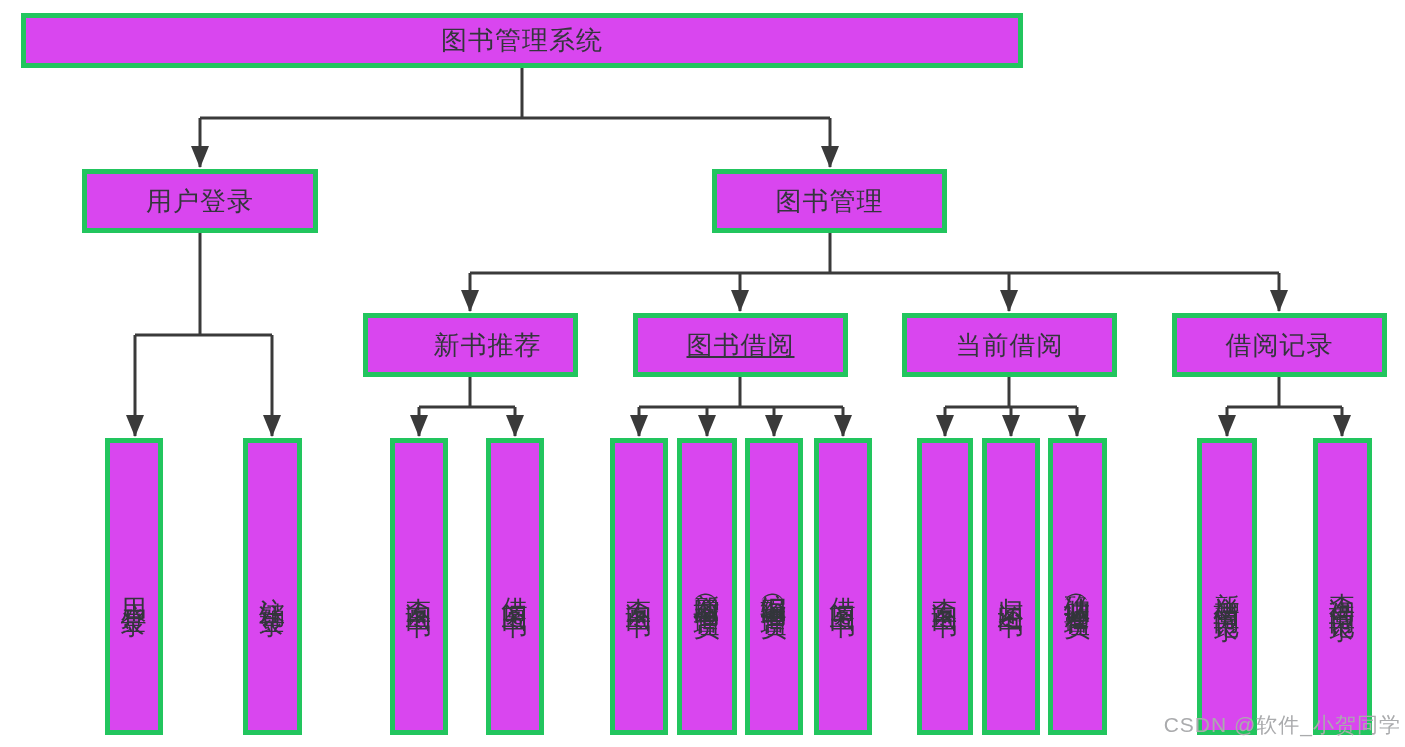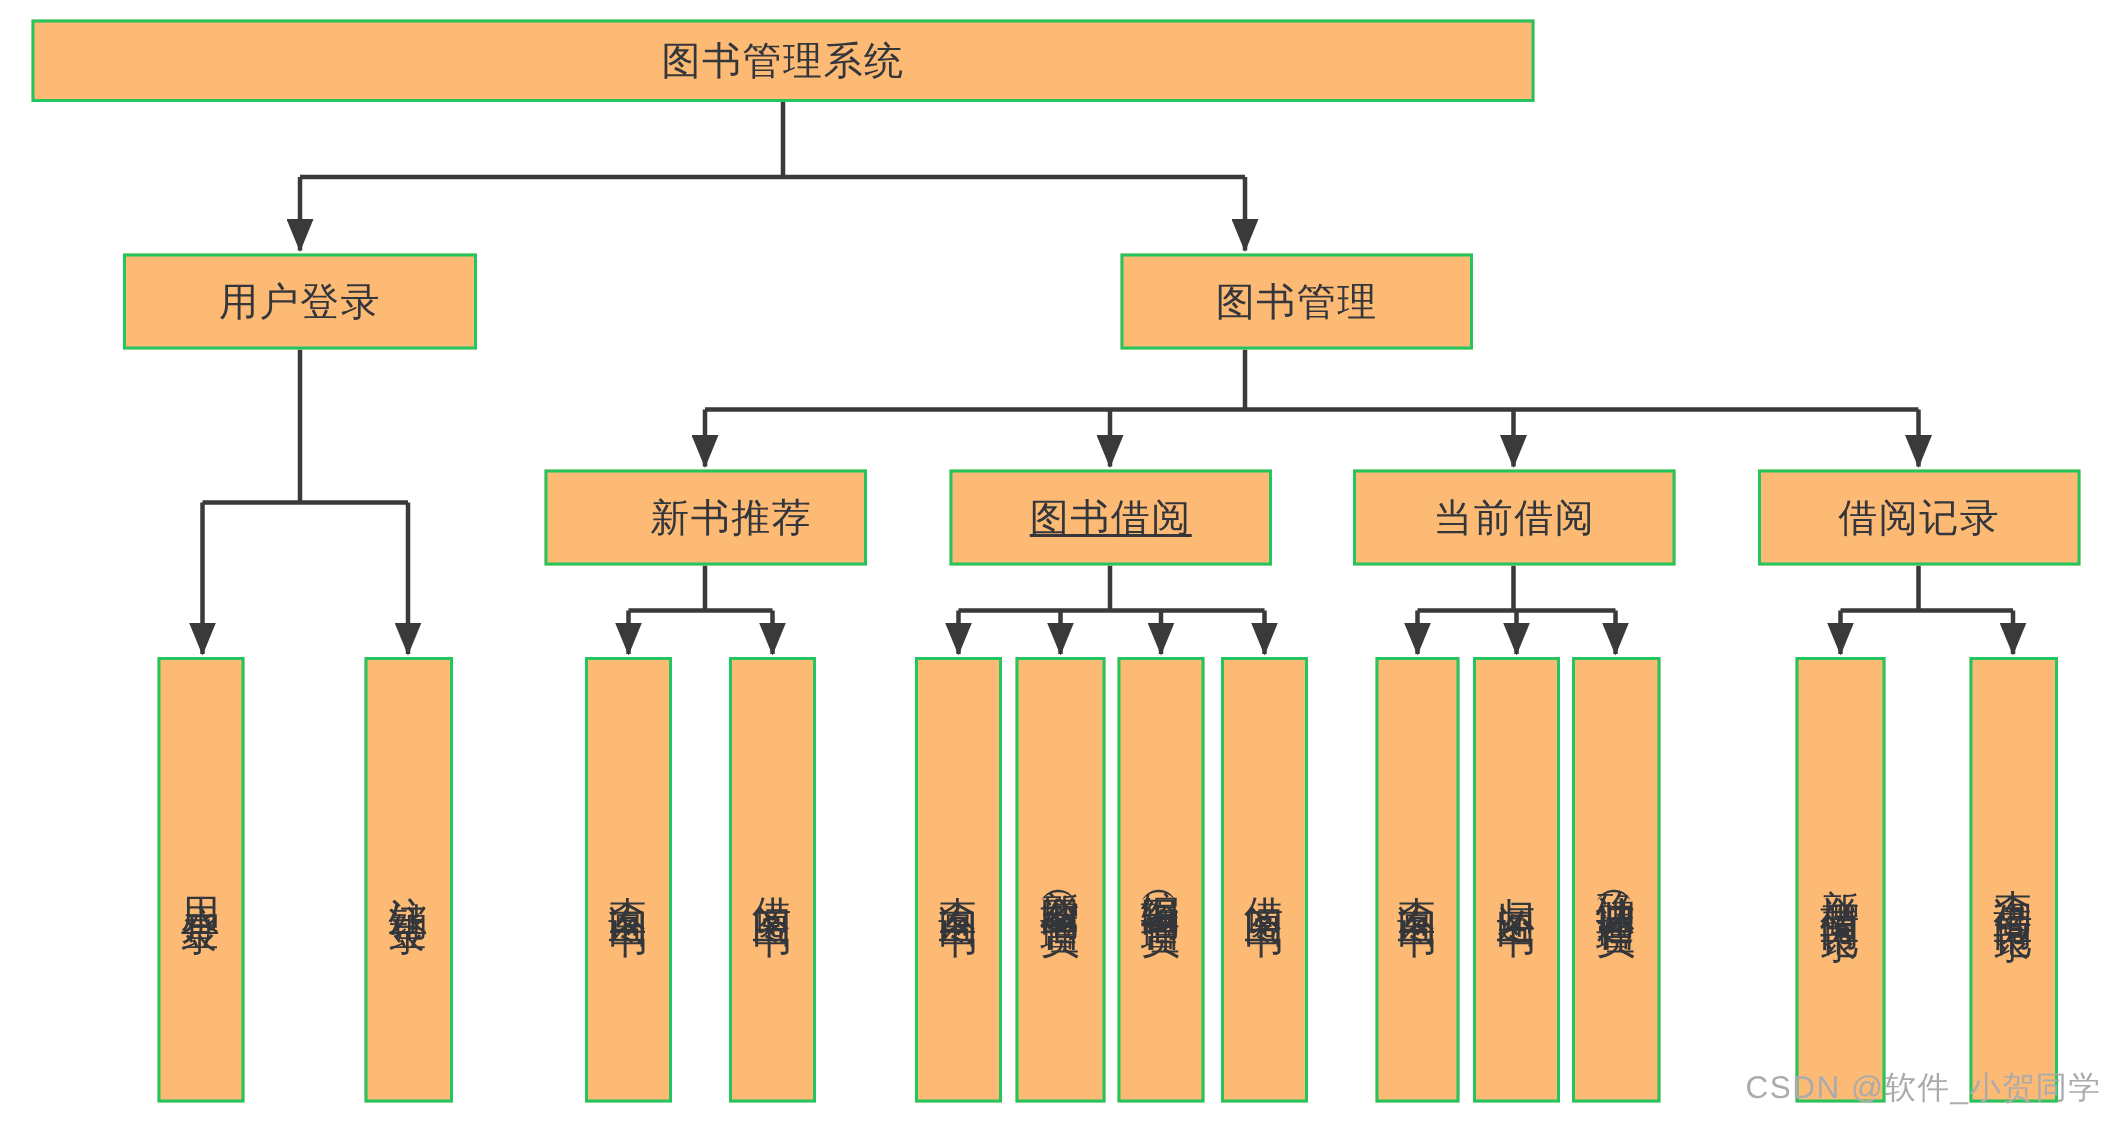--- a/index.html
+++ b/index.html
@@ -24,22 +24,22 @@
     z-index: 0;
   }
   .connectors path.cline, .connectors line.cline {
     stroke: #3a3a3a;
     stroke-width: 3;
     fill: none;
   }
   .node {
     position: absolute;
     box-sizing: border-box;
-    border: 2px solid #22c55e;
-    background: #fdba74;
+    border: 5px solid #22c55e;
+    background: #d946ef;
     display: flex;
     align-items: center;
     justify-content: center;
     color: #33363b;
     z-index: 1;
   }
   .hnode {
     font-size: 26px;
     letter-spacing: 1px;
     white-space: nowrap;
@@ -107,21 +107,21 @@
     <line class="cline" x1="1077" y1="407" x2="1077" y2="436" marker-end="url(#arrow)"></line>
 
     <path class="cline" d="M1279 377 V407 M1227 407 H1342"></path>
     <line class="cline" x1="1227" y1="407" x2="1227" y2="436" marker-end="url(#arrow)"></line>
     <line class="cline" x1="1342" y1="407" x2="1342" y2="436" marker-end="url(#arrow)"></line>
   </svg>
 
   <div class="node hnode" style="left:21px; top:13px; width:1002px; height:55px;">图书管理系统</div>
 
   <div class="node hnode" style="left:82px; top:169px; width:236px; height:64px;">用户登录</div>
-  <div class="node hnode" style="left:712px; top:169px; width:235px; height:64px;margin-left:35px;">图书管理</div>
+  <div class="node hnode" style="left:712px; top:169px; width:235px; height:64px;">图书管理</div>
 
   <div class="node hnode" style="left:363px; top:313px; width:215px; height:64px;padding-left:34px;">新书推荐</div>
   <div class="node hnode" style="left:633px; top:313px; width:215px; height:64px;text-decoration:underline;">图书借阅</div>
   <div class="node hnode" style="left:902px; top:313px; width:215px; height:64px;text-align:center;">当前借阅</div>
   <div class="node hnode" style="left:1172px; top:313px; width:215px; height:64px;">借阅记录</div>
 
   <div class="node vnode" style="left:105px; top:438px; width:58px; height:297px;">用户登录</div>
   <div class="node vnode" style="left:243px; top:438px; width:59px; height:297px;">注销登录</div>
 
   <div class="node vnode" style="left:390px; top:438px; width:58px; height:297px;">查询图书</div>

